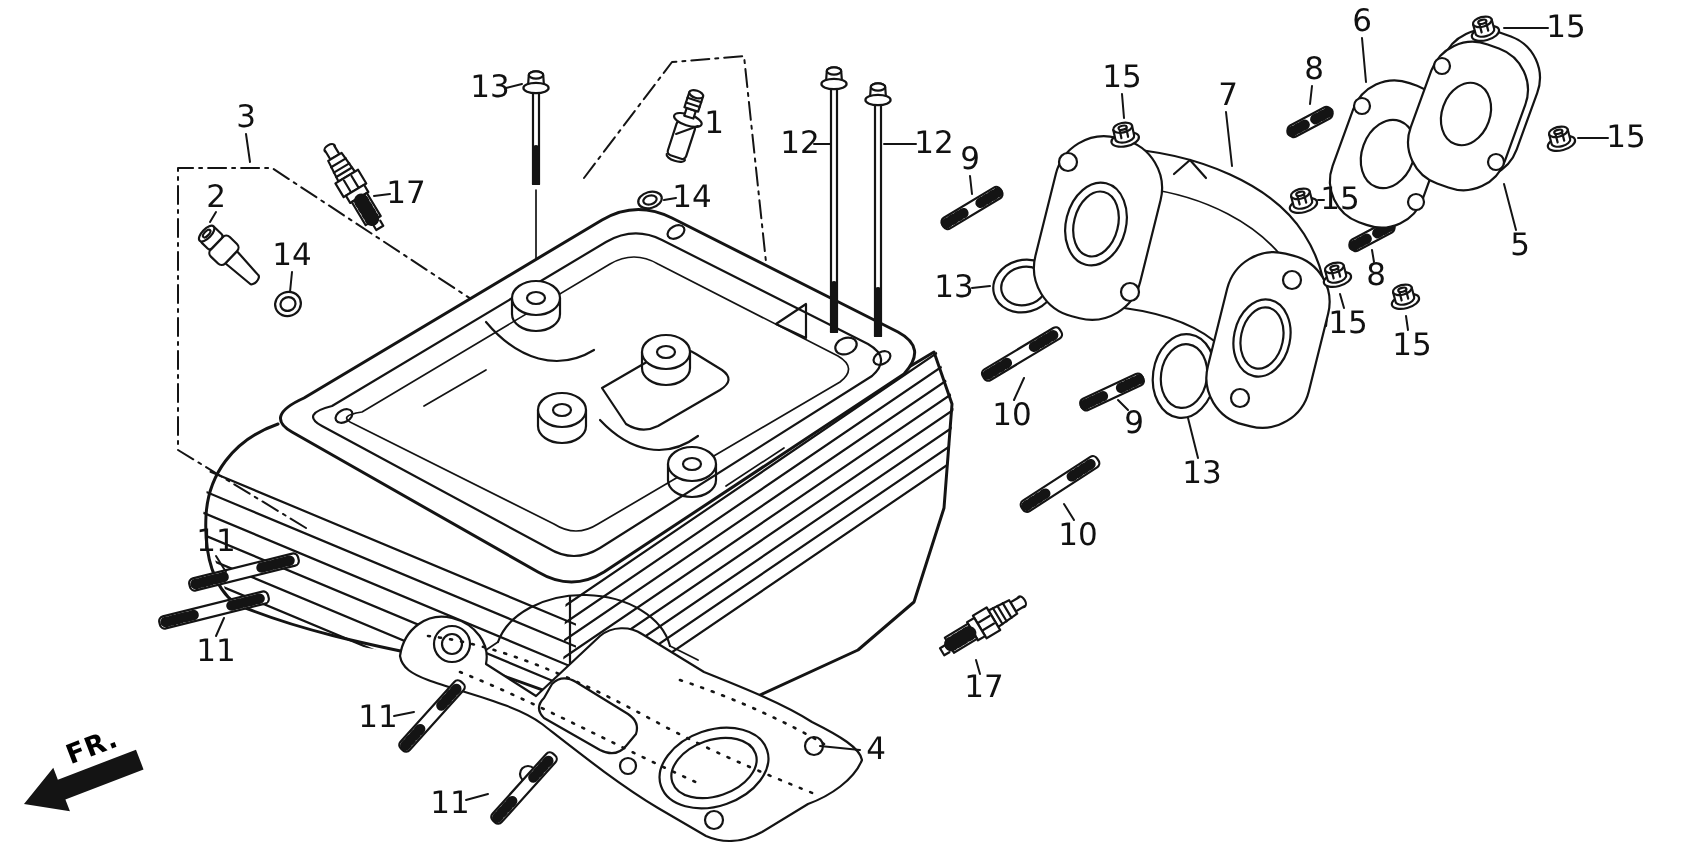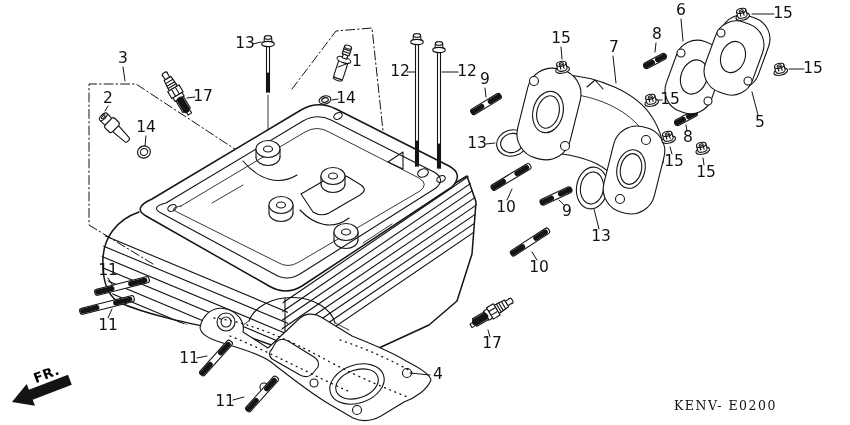--- a/index.html
+++ b/index.html
@@ -364,15 +364,14 @@
       <div class="callout" style="left: 670px; top: 100px;">15</div>
       <div class="callout" style="left: 674px; top: 162px;">15</div>
       <div class="callout" style="left: 706px; top: 173px;">15</div>
       <div class="callout" style="left: 245px; top: 44px;">13</div>
       <div class="callout" style="left: 203px; top: 97px;">17</div>
       <div class="callout" style="left: 492px; top: 344px;">17</div>
     </div>
 
 <div class="fr-marker">FR.</div>
 
-<div class="drawing-code">KENV- E0200</div>
 
 </div>
 
 </body></html>

